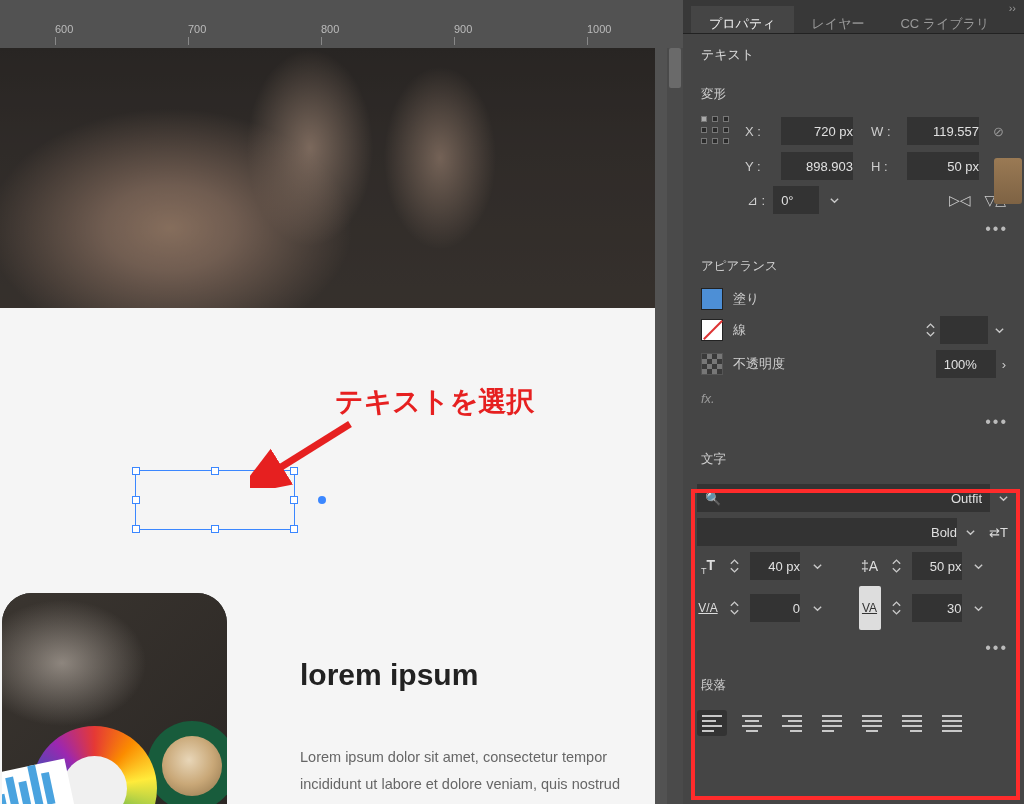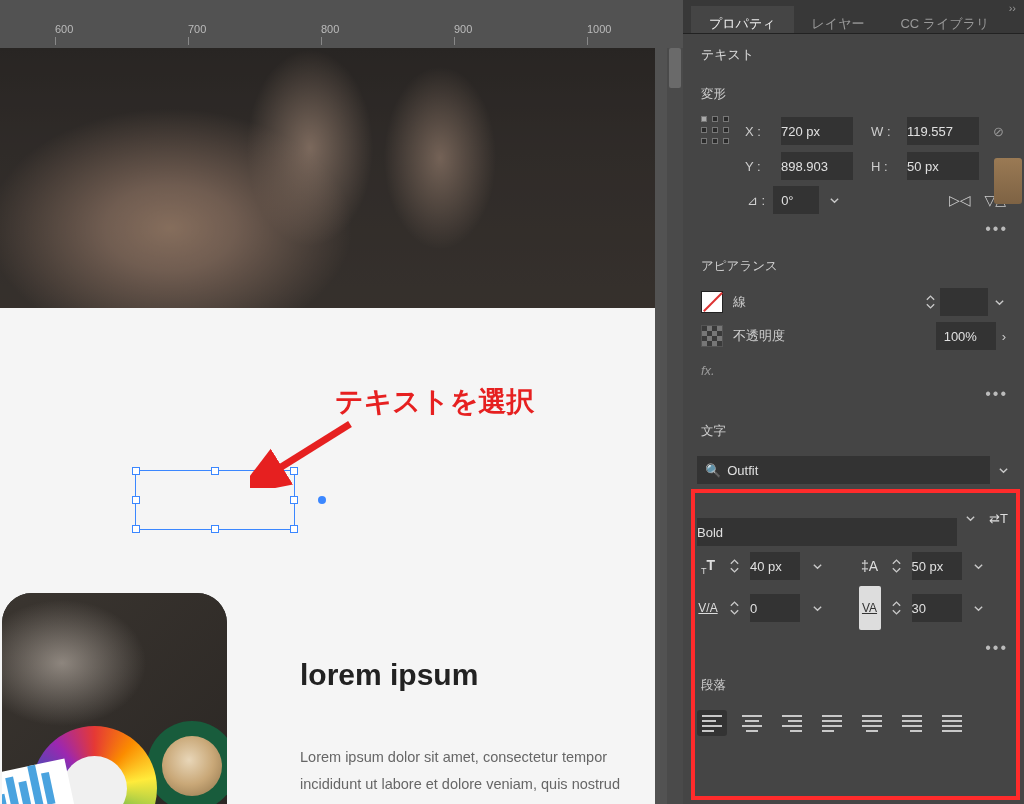--- a/index.html
+++ b/index.html
@@ -166,21 +166,21 @@
   .card .chart .bars span{width:8px;background:#4aa3df;}
 
   
   .panel {
     position:absolute; right:0; top:0; width:341px; height:804px;
     background:#454545;
     font-size:13px;
   }
   .panel input[type=text]{
     background:#333; border:none; color:#e0e0e0; height:28px;
-    font-size:13px; text-align:left;
+    font-size:13px; text-align:right;
   }
 
   .tabs { display:flex; height:34px; align-items:flex-end; background:#383838;
     border-bottom:1px solid #222; padding-left:8px; }
   .tabs .tab { padding:9px 18px 0; font-size:13px; color:#999; }
   .tabs .tab.active { color:#eee; background:#454545; }
   
   .panel .mini-btn { position:absolute; right:8px; top:2px; font-size:11px; color:#999; }
 
   .group-title { padding:12px 18px 8px; font-size:13px; color:#d8d8d8; }
@@ -238,21 +238,21 @@
 
 
   .char-group { padding:0 14px; }
   .font-row { display:flex; gap:6px; align-items:center; margin:6px 0; }
   .font-search {
     flex:1; display:flex; align-items:center; background:#333; height:28px;
     padding:0 8px; color:#e0e0e0;
   }
   .font-search input{flex:1; text-align:left; background:transparent;}
   .search-ico { font-size:13px; margin-right:6px; color:#bbb;}
-  .weight-row input { width:260px; text-align:left; padding-left:0;margin-top:28px; }
+  .weight-row input { width:260px; text-align:left; padding-left:0; }
 
   .size-row { display:flex; gap:10px; align-items:center; margin:6px 0; }
   .size-row .cell { display:flex; align-items:center; gap:10px; flex:1; }
   .metric-ico { width:22px; text-align:center; font-size:14px; color:#ddd; }
   .metric-ico.sm { font-size:12px;text-decoration:underline; }
   .size-row input { width:50px; }
 
   .para-row { display:flex; gap:10px; padding:6px 14px 0; }
   .align-btn {
     width:30px;height:26px;background:transparent;display:flex;flex-direction:column;
@@ -378,20 +378,24 @@
     </span>
     <div class="flip-icons">
       <span>▷◁</span>
       <span>▽△</span>
     </div>
   </div>
   <div class="ellipsis">•••</div>
 
   <div class="subgroup-title">アピアランス</div>
   <div class="row">
+    <div class="swatch-fill"></div>
+    <span>塗り</span>
+  </div>
+  <div class="row">
     <div class="swatch-none"></div>
     <span>線</span>
     <div style="margin-left:auto;display:flex;align-items:center;gap:4px">
       <div class="stepper">
         <svg viewBox="0 0 12 9">
             <polyline points="2,7 6,3 10,7" style="stroke:#c8c8c8;stroke-width:1.5;fill:none"></polyline>
           </svg>
         <svg viewBox="0 0 12 9">
             <polyline points="2,2 6,6 10,2" style="stroke:#c8c8c8;stroke-width:1.5;fill:none"></polyline>
           </svg>

